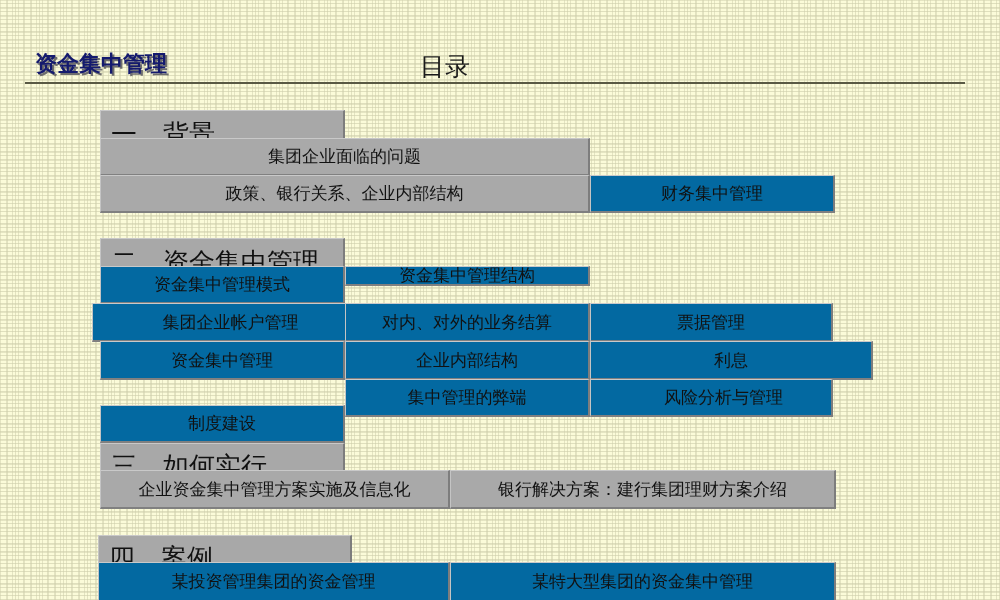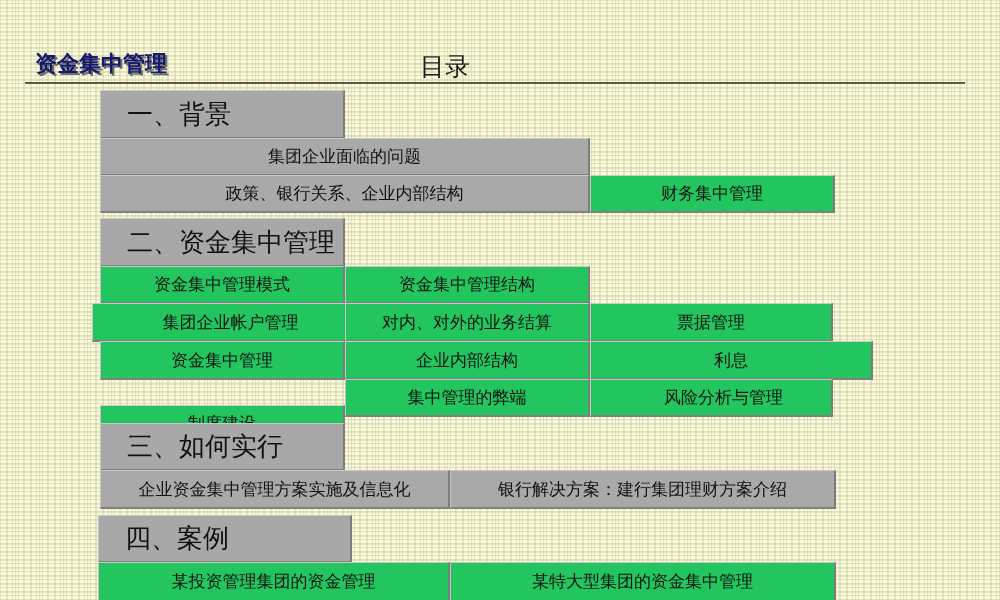--- a/index.html
+++ b/index.html
@@ -39,25 +39,26 @@
     .box {
       position: absolute; box-sizing: border-box;
       background: #a9a9a9;
       border-top: 1px solid #c9c9c9;
       border-left: 1px solid #c4c4c4;
       border-right: 2px solid #7d7d7d;
       border-bottom: 2px solid #808080;
       display: flex; align-items: center; justify-content: center;
       color: #111; font-size: 17px; white-space: nowrap;
     }
-    .box.light { background: #22c55e; }
+    .box.light { background: #0369a1; }
     .box.head {
-      justify-content: flex-start; padding-left: 26px;
+      justify-content: flex-start; padding-left: 10px;
       font-size: 26px; color: #111;
       background: #a8a8a8;
+      margin-top: 20px;
     }
   </style>
 </head>
 <body>
 
 <div class="bricks"></div>
 
 <div class="title">资金集中管理</div>
 <div class="toc-label">目录</div>
 <div class="rule"></div>
@@ -77,21 +78,21 @@
   </div>
 </div>
 
 <div>
   <div class="box head" style="left:100px;top:218px;width:245px;height:49px;">
     <span>二、资金集中管理</span>
   </div>
   <div class="box light" style="left:100px;top:266px;width:245px;height:38px;">
     <span>资金集中管理模式</span>
   </div>
-  <div class="box light" style="left:345px;top:266px;width:245px;height:38px;">
+  <div class="box light" style="left:345px;top:266px;width:245px;height:20px;">
     <span>资金集中管理结构</span>
   </div>
 
   <div class="box light" style="left:92px;top:303px;width:278px;height:39px;">
     <span>集团企业帐户管理</span>
   </div>
   <div class="box light" style="left:345px;top:303px;width:245px;height:39px;">
     <span>对内、对外的业务结算</span>
   </div>
   <div class="box light" style="left:590px;top:303px;width:243px;height:39px;">

